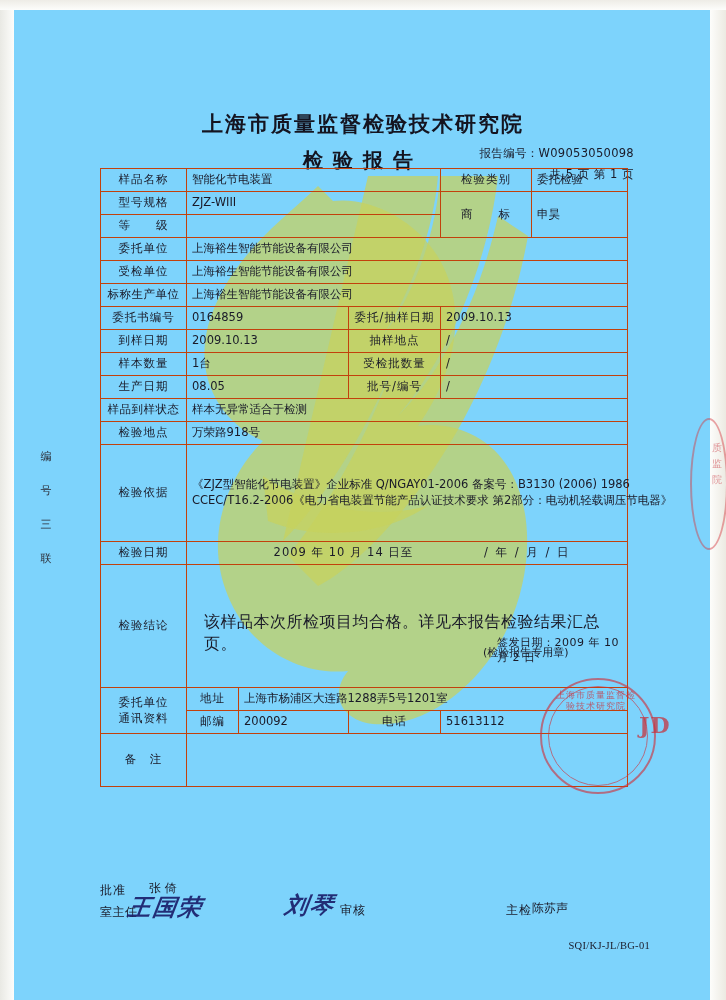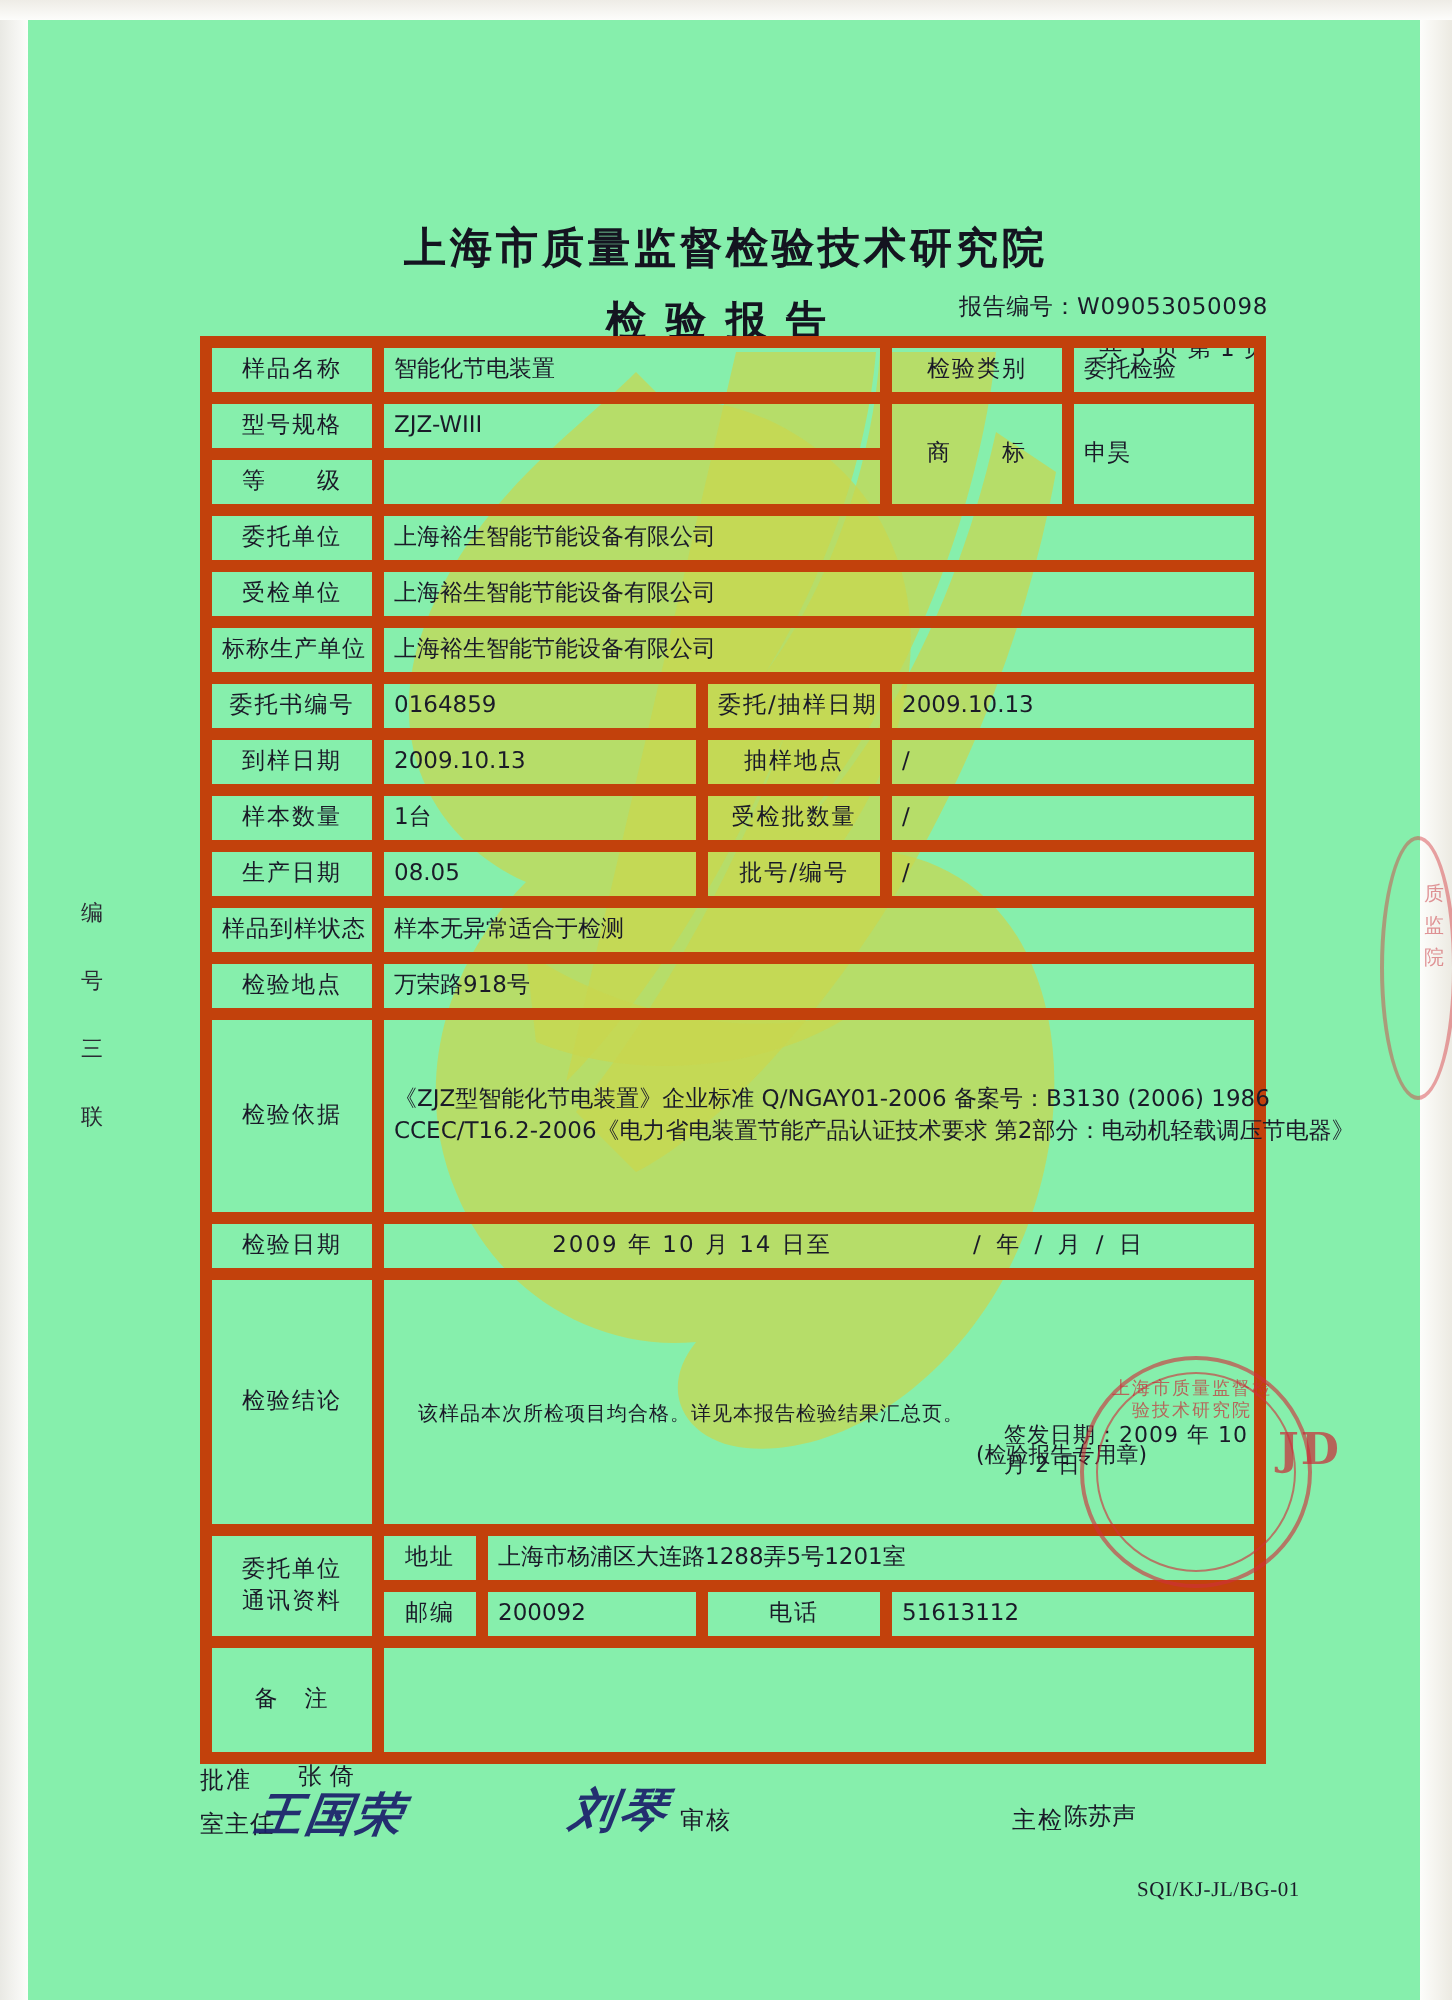--- a/index.html
+++ b/index.html
@@ -11,21 +11,21 @@
     width: 726px;
     height: 1000px;
     position: relative;
     font-family: "DejaVu Sans", "Liberation Sans", sans-serif;
     color: #1a1a28;
     overflow: hidden;
   }
   .page {
     position: absolute;
     inset: 0;
-    background: #86efac;
+    background: #7dd3fc;
   }
   
   .paper-edge-left {
     position: absolute;
     left: 0; top: 0; bottom: 0; width: 14px;
     background: linear-gradient(to right, #e9e9e4, #fdfdfb);
     pointer-events: none;
   }
   .paper-edge-right {
     position: absolute;
@@ -82,21 +82,21 @@
   .doc-table {
     position: absolute;
     left: 100px;
     top: 168px;
     width: 527px;
     border-collapse: collapse;
     table-layout: fixed;
     font-size: 11.5px;
   }
   .doc-table td {
-    border: 6px solid #c2410c;
+    border: 1px solid #c2410c;
     padding: 0 5px;
     height: 22px;
     vertical-align: middle;
     line-height: 1.35;
   }
   .lbl {
     text-align: center;
     letter-spacing: 1px;
     white-space: nowrap;
   }
@@ -119,21 +119,21 @@
     line-height: 2.0;
     vertical-align: middle;
   }
   .basis-line { white-space: nowrap; }
   .concl-cell {
     padding: 16px 14px;
     vertical-align: top;
     position: relative;
   }
   .concl-text {
-    font-size: 10px;
+    font-size: 16px;
     letter-spacing: 0.5px;
     padding-top: 14px;
     padding-left: 12px;
   }
   .concl-seal-note {
     position: absolute;
     left: 296px;
     bottom: 26px;
     font-size: 11px;
   }

